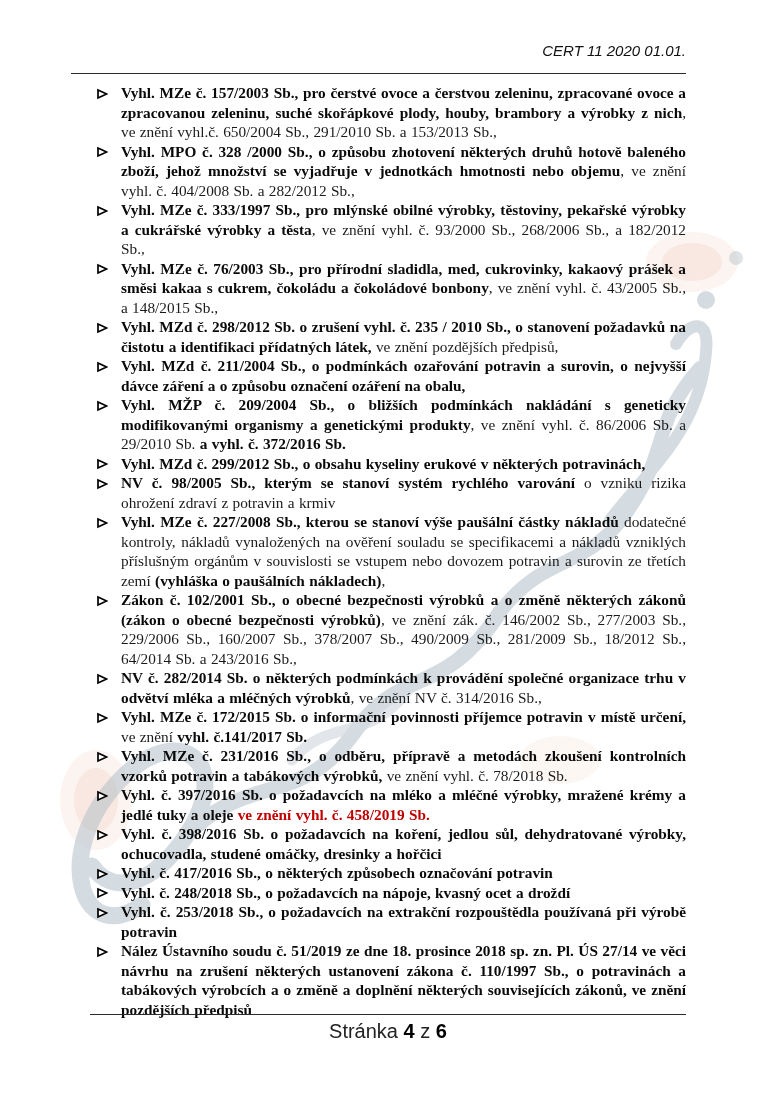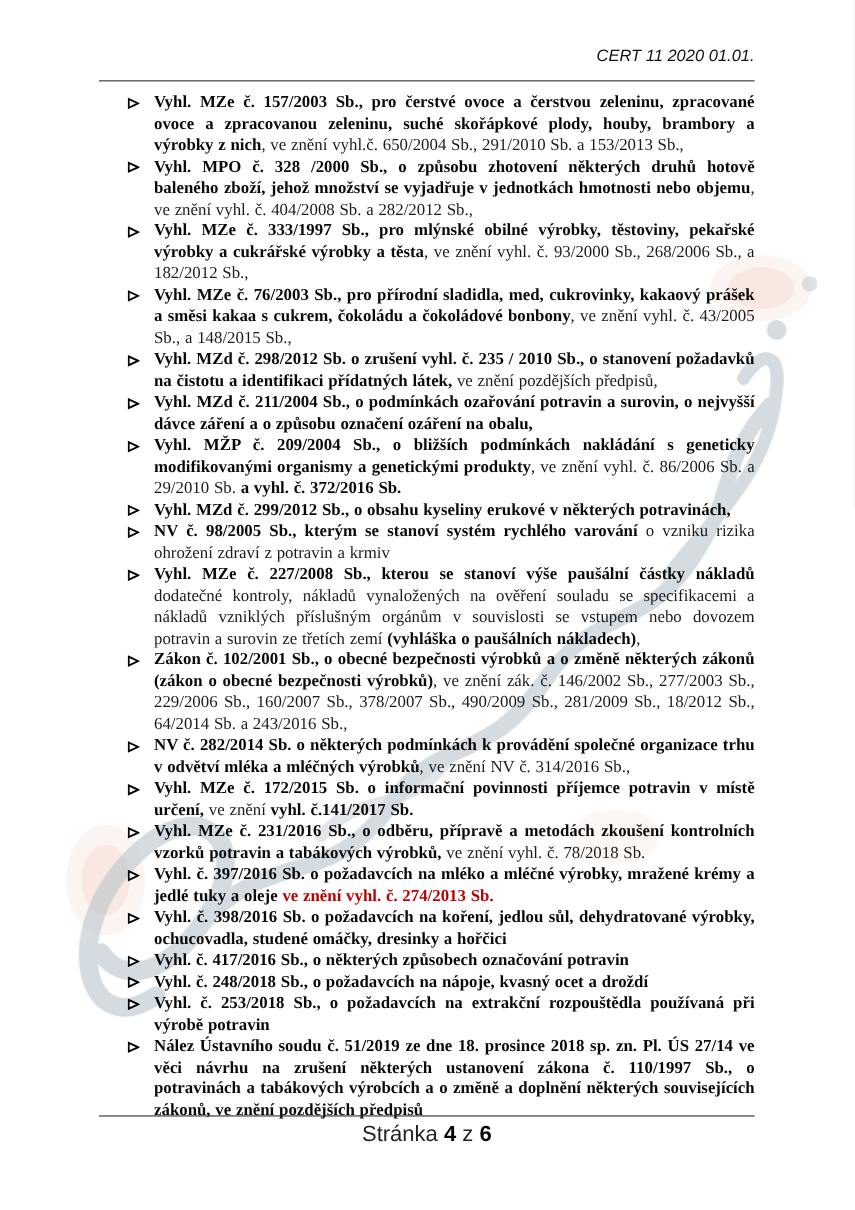--- a/index.html
+++ b/index.html
@@ -10,21 +10,21 @@
     margin:0 auto;
     overflow:hidden;
     font-family:"Liberation Serif", serif;
     color:#0a0a0a;
   }
   .watermark{
     position:absolute;inset:0;z-index:0;pointer-events:none;
   }
   .content{
     position:relative;z-index:1;
-    padding:0 91px 0 90px;
+    padding:0 91px 0 71px;
   }
   .header-row{
     margin-top:42px;
     text-align:right;
     font-family:"Liberation Sans", sans-serif;
     font-style:italic;
     font-size:15px;
     line-height:18px;
     color:#111;
   }
@@ -215,21 +215,21 @@
             </svg>
           </span>
           <p class="text"><span class="seg-bold">Vyhl. MZe č. 231/2016 Sb., o odběru, přípravě a metodách zkoušení kontrolních vzorků potravin a tabákových výrobků,</span><span class="seg-regular"> ve znění vyhl. č. 78/2018 Sb.</span></p>
         </div>
         <div class="item">
           <span class="bullet">
             <svg width="11" height="12" viewBox="0 0 11 12">
               <polygon points="1,2 9.6,6 1,10" fill="#ffffff" stroke="#000000" stroke-width="1.7" stroke-linejoin="miter"></polygon>
             </svg>
           </span>
-          <p class="text"><span class="seg-bold">Vyhl. č. 397/2016 Sb. o požadavcích na mléko a mléčné výrobky, mražené krémy a jedlé tuky a oleje </span><span class="seg-boldred" style="color: rgb(192, 0, 0);">ve znění vyhl. č. 274/2013 Sb.</span></p>
+          <p class="text"><span class="seg-bold">Vyhl. č. 397/2016 Sb. o požadavcích na mléko a mléčné výrobky, mražené krémy a jedlé tuky a oleje </span><span class="seg-boldred" style="color: rgb(192, 0, 0);">ve znění vyhl. č. 458/2019 Sb.</span></p>
         </div>
         <div class="item">
           <span class="bullet">
             <svg width="11" height="12" viewBox="0 0 11 12">
               <polygon points="1,2 9.6,6 1,10" fill="#ffffff" stroke="#000000" stroke-width="1.7" stroke-linejoin="miter"></polygon>
             </svg>
           </span>
           <p class="text"><span class="seg-bold">Vyhl. č. 398/2016 Sb. o požadavcích na koření, jedlou sůl, dehydratované výrobky, ochucovadla, studené omáčky, dresinky a hořčici</span></p>
         </div>
         <div class="item">

